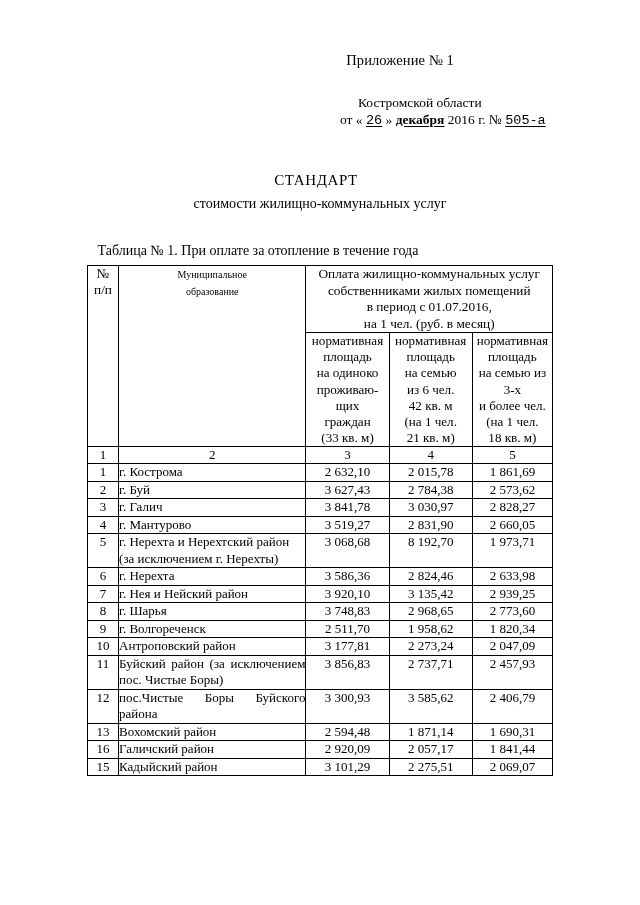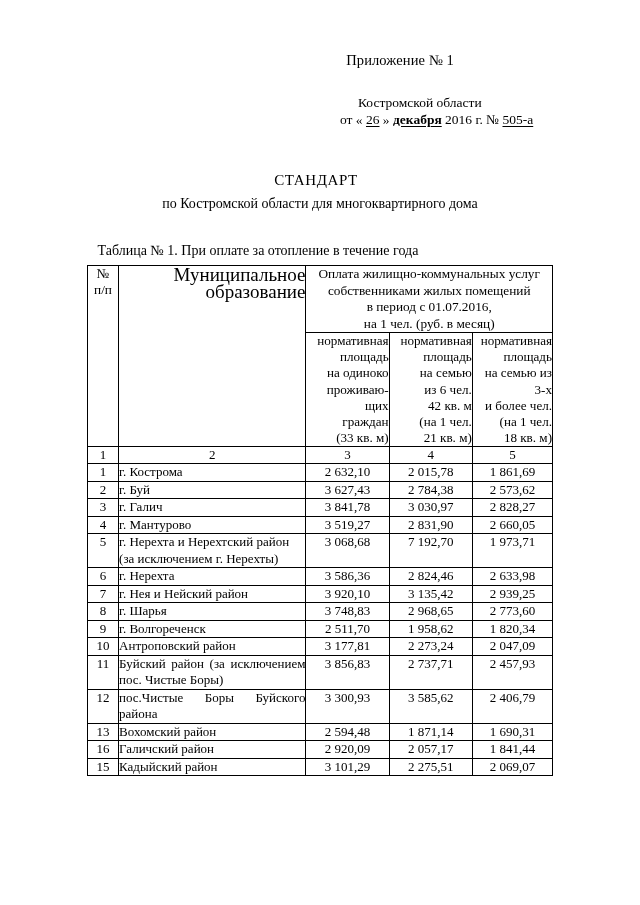--- a/index.html
+++ b/index.html
@@ -46,20 +46,21 @@
     line-height: 16.5px;
   }
   .ref-line { white-space: nowrap; }
   .ref-line-1 { text-align: left; }
   .ref-line-2 { text-align: left; padding-left: 18px; }
   .ref-line-3 { text-align: left; }
 
   .uline {
     text-decoration: underline;
     text-underline-offset: 2px;
+    font-family: Liberation Mono, monospace;
   }
   .uline-b {
     text-decoration: underline;
     text-underline-offset: 2px;
     font-weight: bold;
   }
 
   
   .std-title {
     position: absolute;
@@ -115,39 +116,39 @@
   .c-v2    { width: 83px; }
   .c-v3    { width: 80px; }
 
   .hd-group {
     text-align: center;
     padding: 5px 4px 4px 4px;
     line-height: 16.5px;
     font-size: 13.3px;
   }
   .hd-sub {
-    text-align: right;
+    text-align: center;
     padding: 3px 3px 4px 3px;
     line-height: 16.2px;
     font-size: 13.1px;
     vertical-align: top;
     margin-top: 19px;
   }
   .hd-np {
     text-align: center;
     vertical-align: middle;
     line-height: 16px;
     font-size: 13.3px;
     padding-bottom: 58px;
   }
   .hd-mun {
-    text-align: right;
+    text-align: center;
     vertical-align: middle;
     line-height: 17px;
-    font-size: 19px;
+    font-size: 10px;
     padding-bottom: 58px;
   }
 
   .rownum-hdr td {
     text-align: center;
     font-size: 13px;
     padding: 1px 0 2px 0;
     height: 15px;
   }
 
@@ -172,21 +173,21 @@
       <span class="uline">26</span>
       <span>»</span>
       <span class="uline-b">декабря</span>
       <span>2016 г. №</span>
       <span class="uline">505-а</span>
     </div>
   </div>
 
   <div class="std-title">СТАНДАРТ</div>
   <div class="std-sub">
-    <div>по Костромской области для многоквартирного дома</div>
+    <div>стоимости жилищно-коммунальных услуг</div>
   </div>
 
   <div class="table-caption">Таблица № 1. При оплате за отопление в течение года</div>
 
   <div class="tbl-wrap">
     <table class="std">
       <colgroup>
         <col class="c-num">
           <col class="c-mun">
           <col class="c-v1">
@@ -273,21 +274,21 @@
             <td class="n">4</td>
             <td class="mu">г. Мантурово</td>
             <td class="val">3 519,27</td>
             <td class="val">2 831,90</td>
             <td class="val">2 660,05</td>
           </tr>
           <tr>
             <td class="n">5</td>
             <td class="mu">г. Нерехта и Нерехтский район (за исключением г. Нерехты)</td>
             <td class="val">3 068,68</td>
-            <td class="val">7 192,70</td>
+            <td class="val">8 192,70</td>
             <td class="val">1 973,71</td>
           </tr>
           <tr>
             <td class="n">6</td>
             <td class="mu">г. Нерехта</td>
             <td class="val">3 586,36</td>
             <td class="val">2 824,46</td>
             <td class="val">2 633,98</td>
           </tr>
           <tr>

